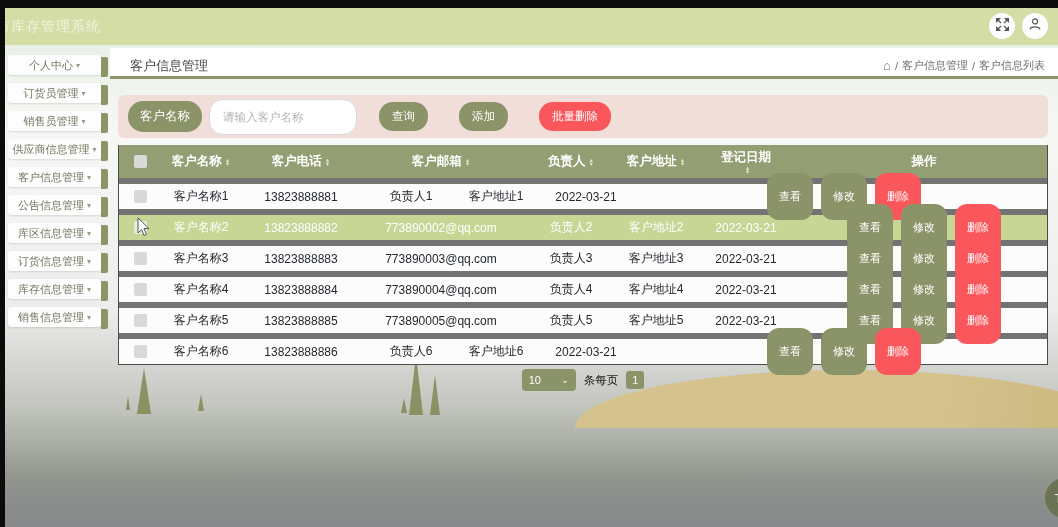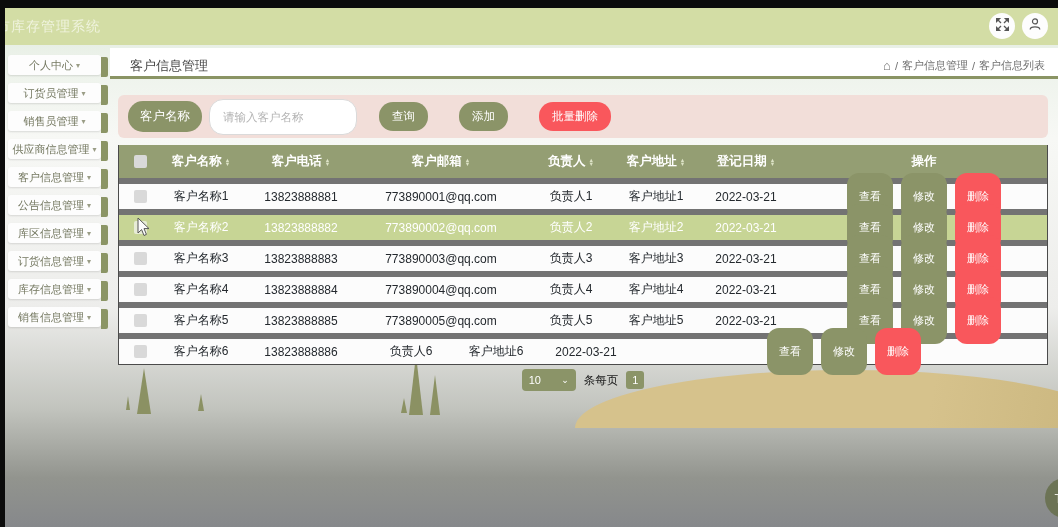--- a/index.html
+++ b/index.html
@@ -33,21 +33,21 @@
   .search-input::placeholder { color:#b3b3b3; }
   .pill-btn { border:none; color:#fff; font-size:11.5px; padding:7px 13px; border-radius:14px; cursor:pointer; white-space:nowrap; font-family:Liberation Mono, monospace; }
   .olive { background:#8b9468; } .red { background:#f9575c; }
   .btn-query { margin-left:22px; } .btn-add { margin-left:31px; } .btn-batch { margin-left:31px; }
   
   .table { position:absolute; left:113px; top:137px; width:930px; border:1px solid #4b4b4b; border-top:none; background:#fcfcfc; }
   .t-row { display:flex; align-items:center; height:31px; background:#fcfcfc; border-top:6px solid #737373; font-size:12px; color:#24292e; }
   .t-row.head { height:33px; background:#949e73; color:#ffffff; font-weight:bold; font-size:12.5px; border-top:none; }
   .t-row.hl { background:#c7d595; color:#ffffff; }
   .cell { display:flex; align-items:center; justify-content:center; overflow:hidden; white-space:nowrap; }
-  .c0{width:42px;} .c1{width:80px;} .c2{width:120px;} .c3{width:160px;} .c4{width:100px;} .c5{width:70px;} .c6{width:110px;} .c7{flex:1;}
+  .c0{width:42px;} .c1{width:80px;} .c2{width:120px;} .c3{width:160px;} .c4{width:100px;} .c5{width:70px;} .c6{width:110px;flex-direction:column;} .c7{flex:1;}
   .checkbox { width:13px; height:13px; background:#d9d9d9; border-radius:2px; cursor:pointer; }
   .t-row.hl .checkbox { background:#e7ecd6; }
   .sort { display:inline-flex; flex-direction:column; margin-left:3px; line-height:4px; font-size:5.5px; color:#dde3c6; }
   .action-btn { border:none; color:#fff; font-size:11px; padding:16px 12px; border-radius:12px; margin:0 4px; cursor:pointer; font-family:inherit; }
   
   .pagination { position:absolute; left:113px; top:361px; width:930px; display:flex; align-items:center; justify-content:center; gap:8px; z-index:5; }
   .page-size { width:54px; height:22px; background:#8b9468; color:#fff; border-radius:4px; font-size:11px; display:flex; align-items:center; justify-content:space-between; padding:0 7px; cursor:pointer; }
   .page-size .chev { font-size:9px; }
   .per-page { font-size:11.5px; color:#222; }
   .page-num { width:18px; height:18px; background:#8b9468; color:#fff; border-radius:3px; font-size:11px; display:flex; align-items:center; justify-content:center; cursor:pointer; }
@@ -209,21 +209,20 @@
             <span>操作</span>
           </div>
         </div>
       <div>
           <div class="t-row">
             <div class="cell c0">
               <div class="checkbox"></div>
             </div>
             <div class="cell c1">客户名称1</div>
             <div class="cell c2">13823888881</div>
-            <div class="cell c3">773890001@qq.com</div>
             <div class="cell c4">负责人1</div>
             <div class="cell c5">客户地址1</div>
             <div class="cell c6">2022-03-21</div>
             <div class="cell c7">
               <button class="action-btn olive">查看</button>
               <button class="action-btn olive">修改</button>
               <button class="action-btn red">删除</button>
             </div>
           </div>
           <div class="t-row hl">

